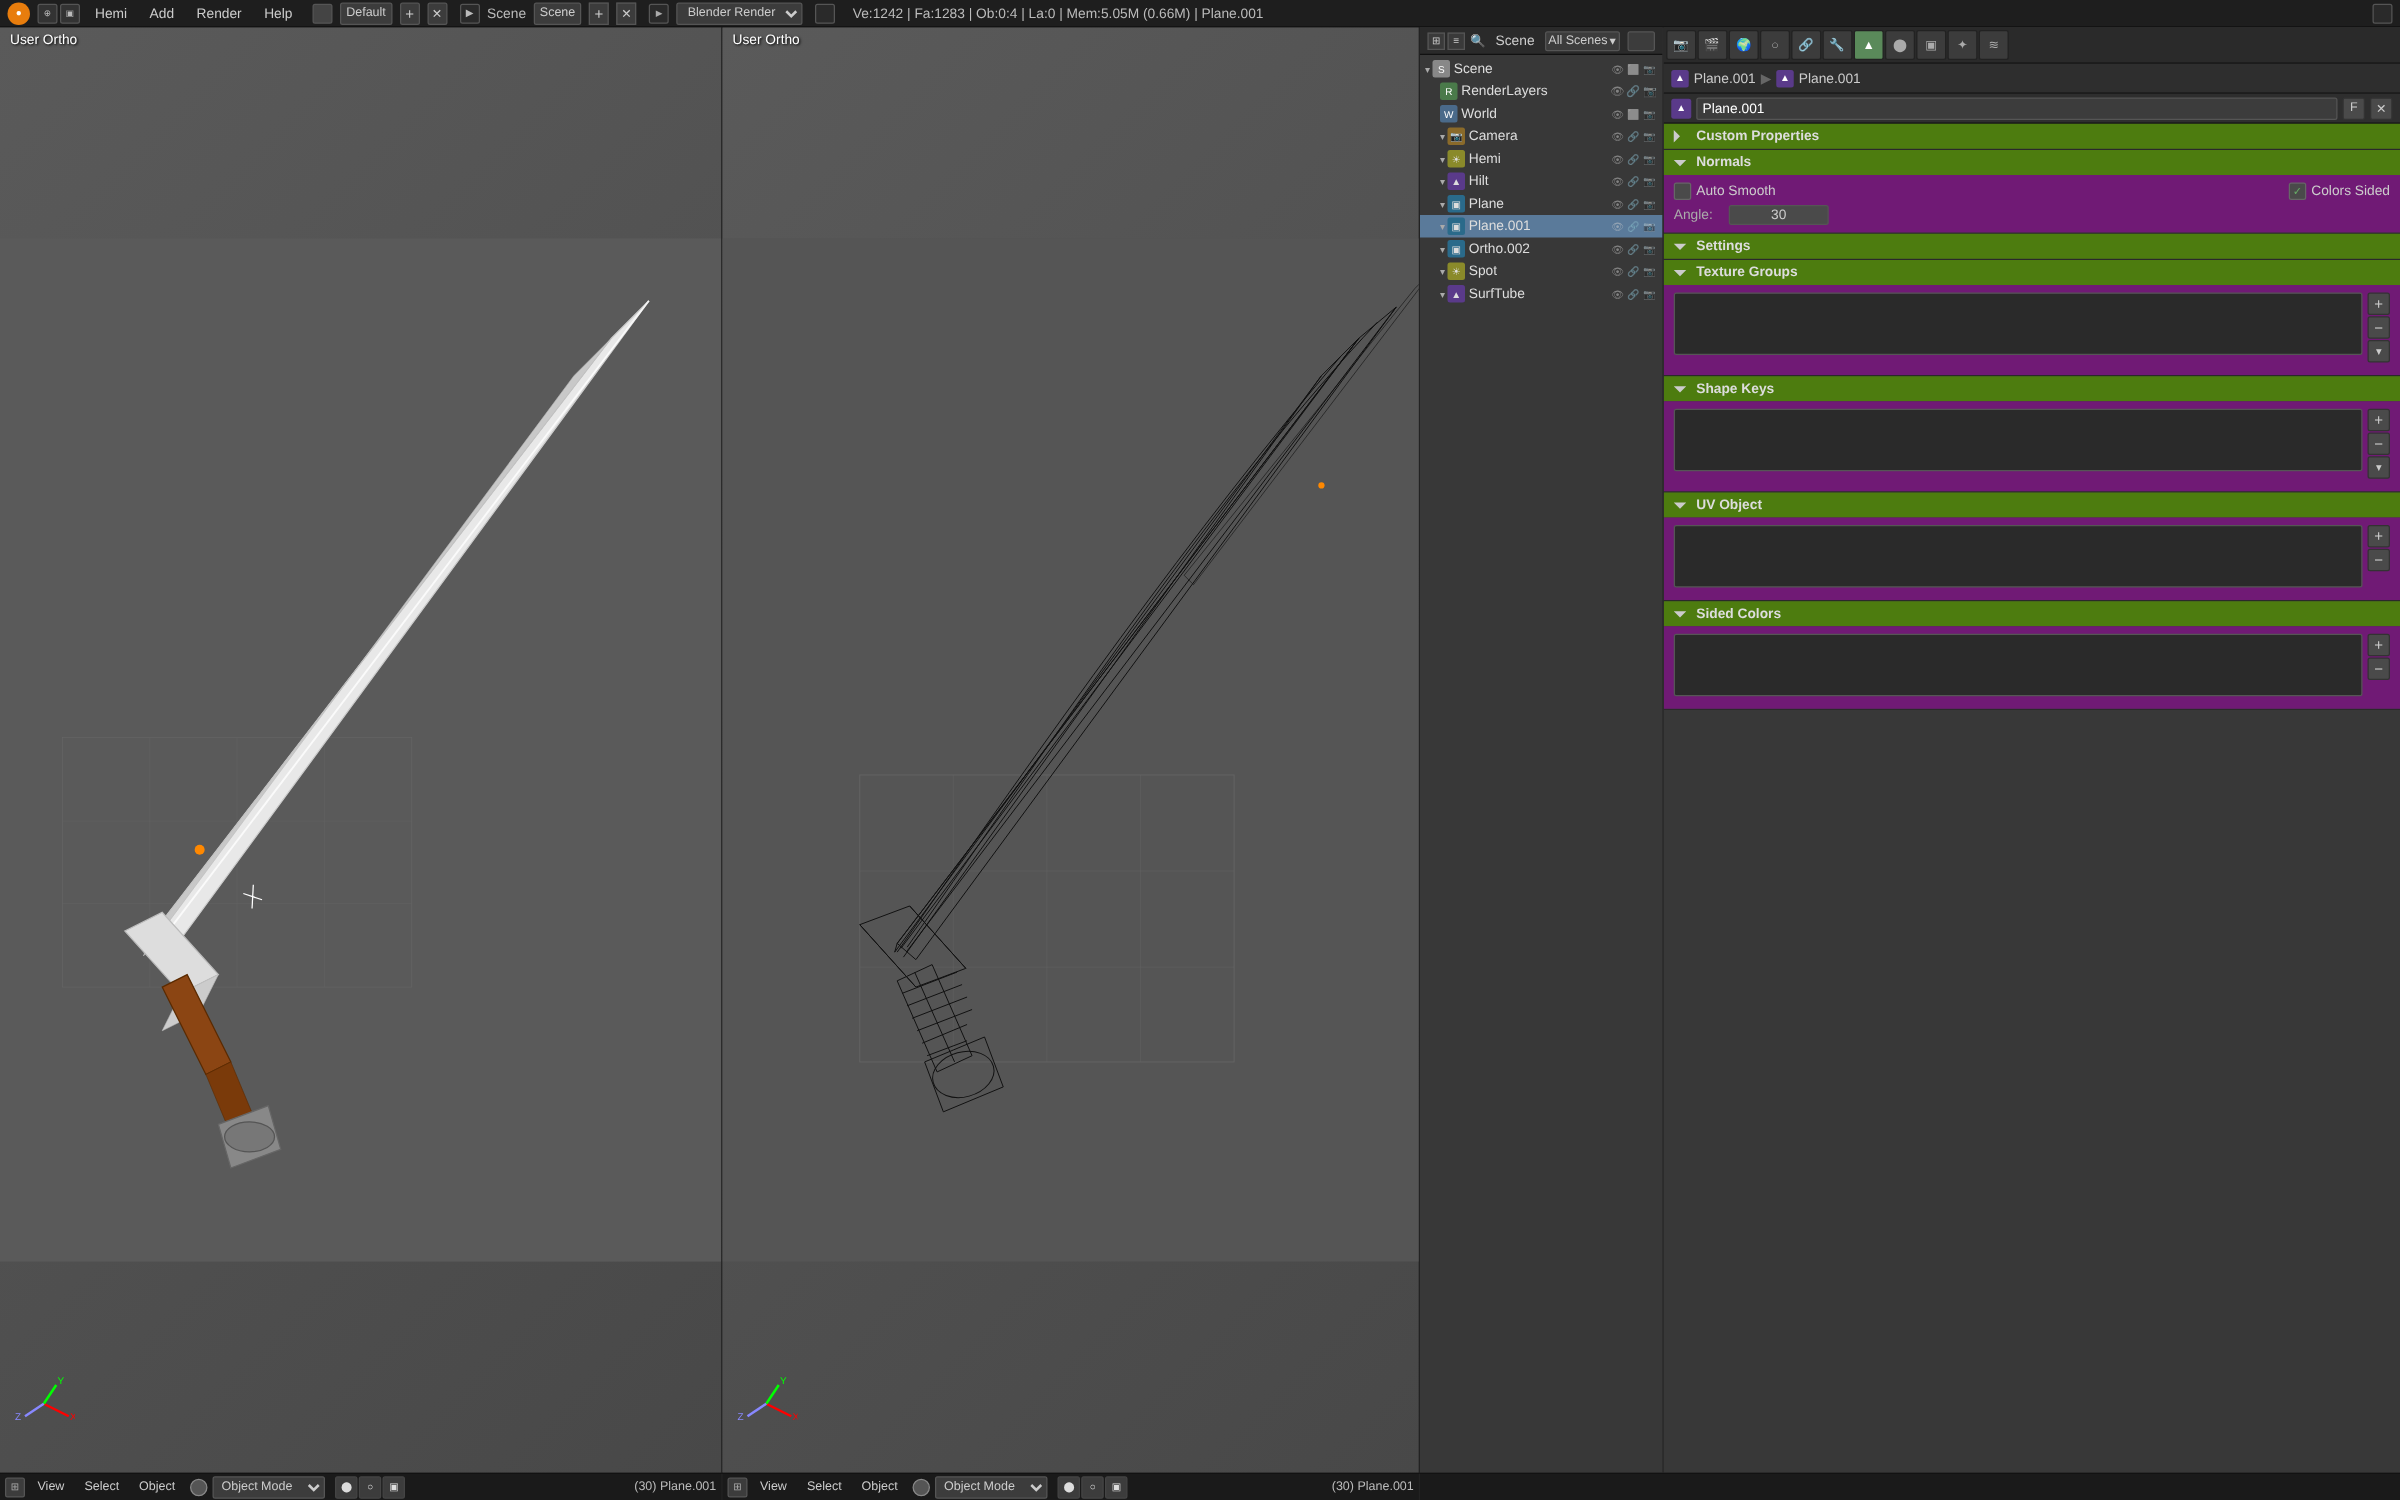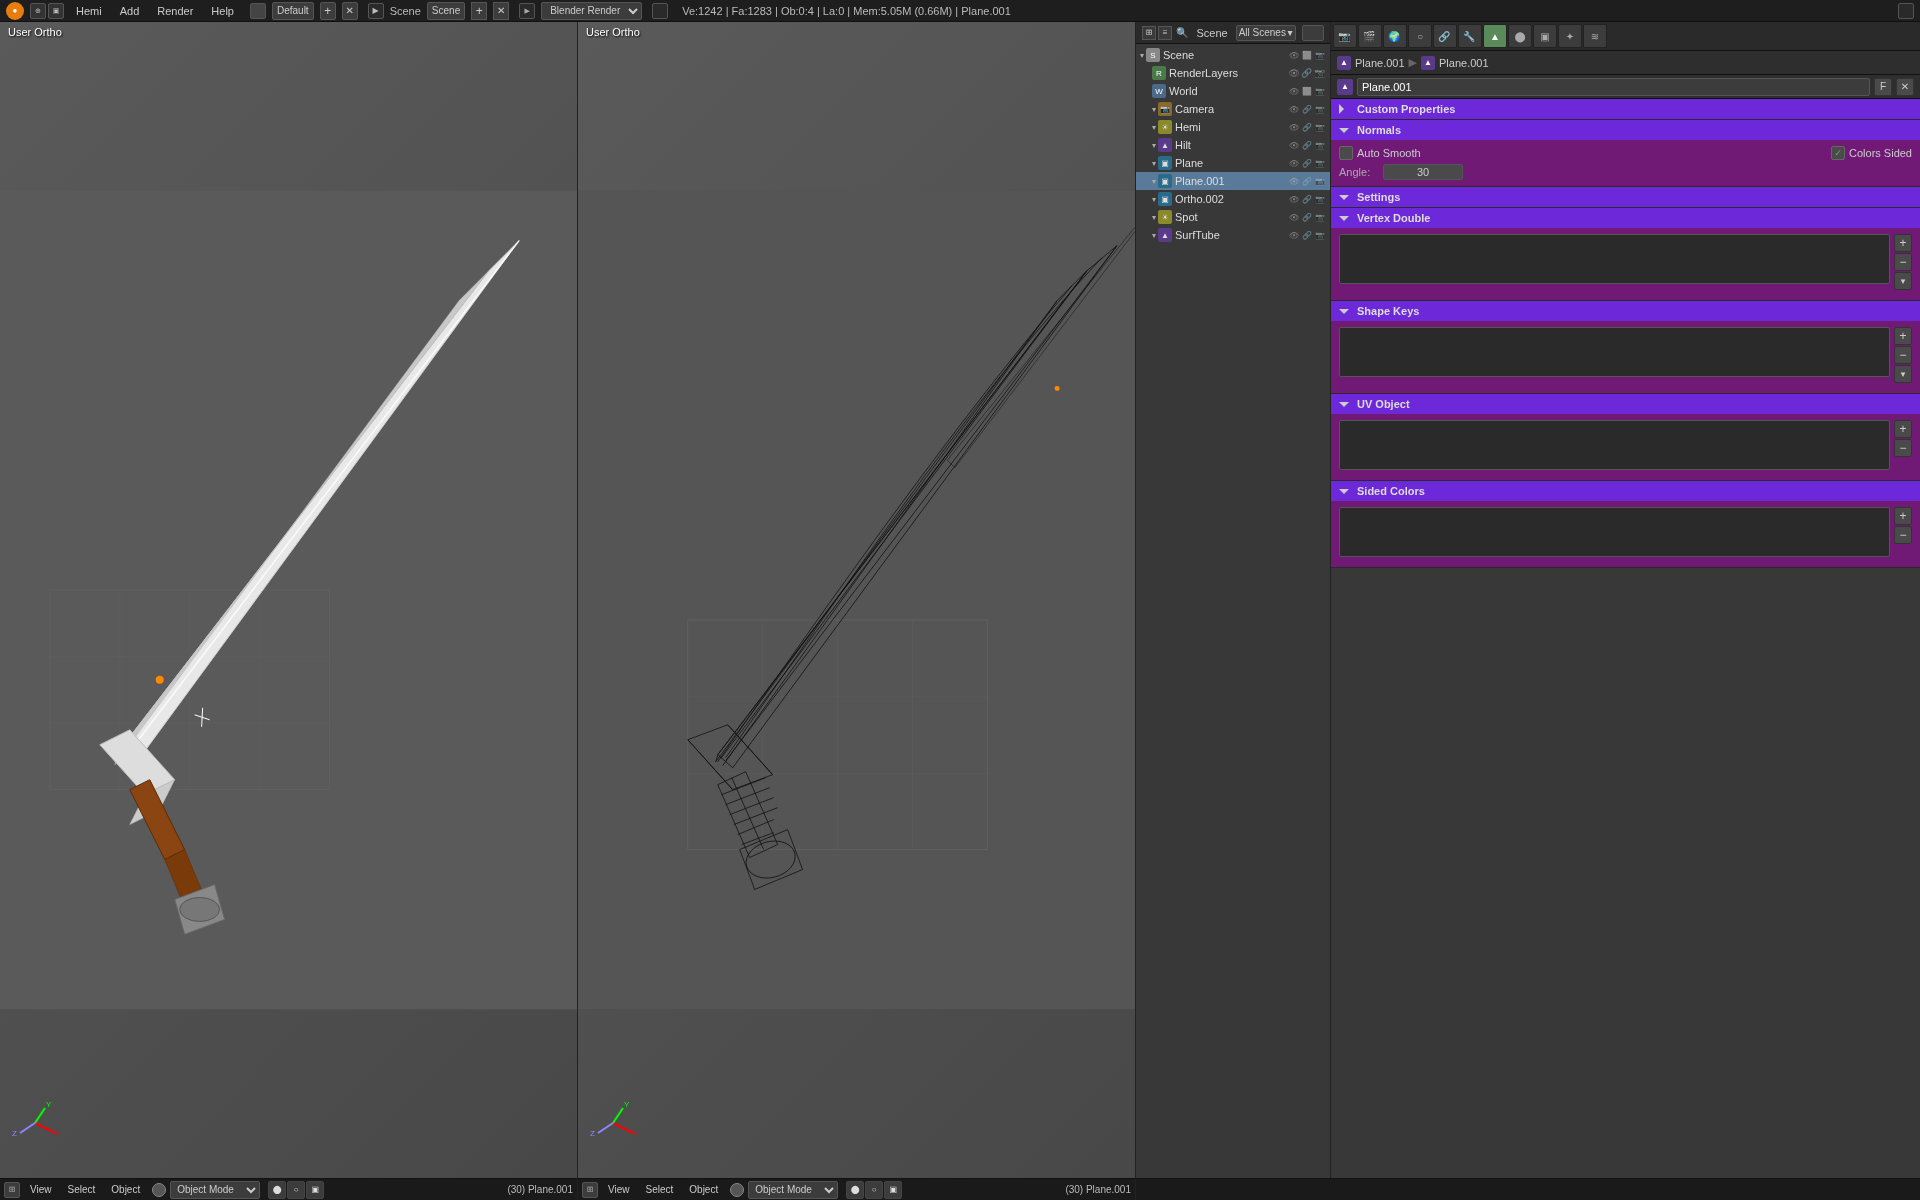--- a/index.html
+++ b/index.html
@@ -167,21 +167,21 @@
       cursor: pointer;
       border-radius: 2px;
     }
 
     
     .section {
       border-bottom: 1px solid #2a2a2a;
     }
     .section-header {
       height: 20px;
-      background: #6d28d9;
+      background: #4d7c0f;
       display: flex;
       align-items: center;
       padding: 0 8px;
       cursor: pointer;
       font-size: 11px;
       color: #ddd;
       font-weight: bold;
       gap: 4px;
     }
     .section-triangle {
@@ -779,21 +779,21 @@
     <div class="section">
       <div class="section-header">
         <div class="section-triangle"></div>
         <span>Settings</span>
       </div>
     </div>
 
     <div class="section">
       <div class="section-header">
         <div class="section-triangle"></div>
-        <span>Vertex Double</span>
+        <span>Texture Groups</span>
       </div>
       <div class="section-content">
         <div class="list-panel">
           <div class="list-box"></div>
           <div class="list-buttons">
             <div class="list-btn">+</div>
             <div class="list-btn">−</div>
             <div class="list-btn" style="font-size:9px;">▾</div>
           </div>
         </div>

